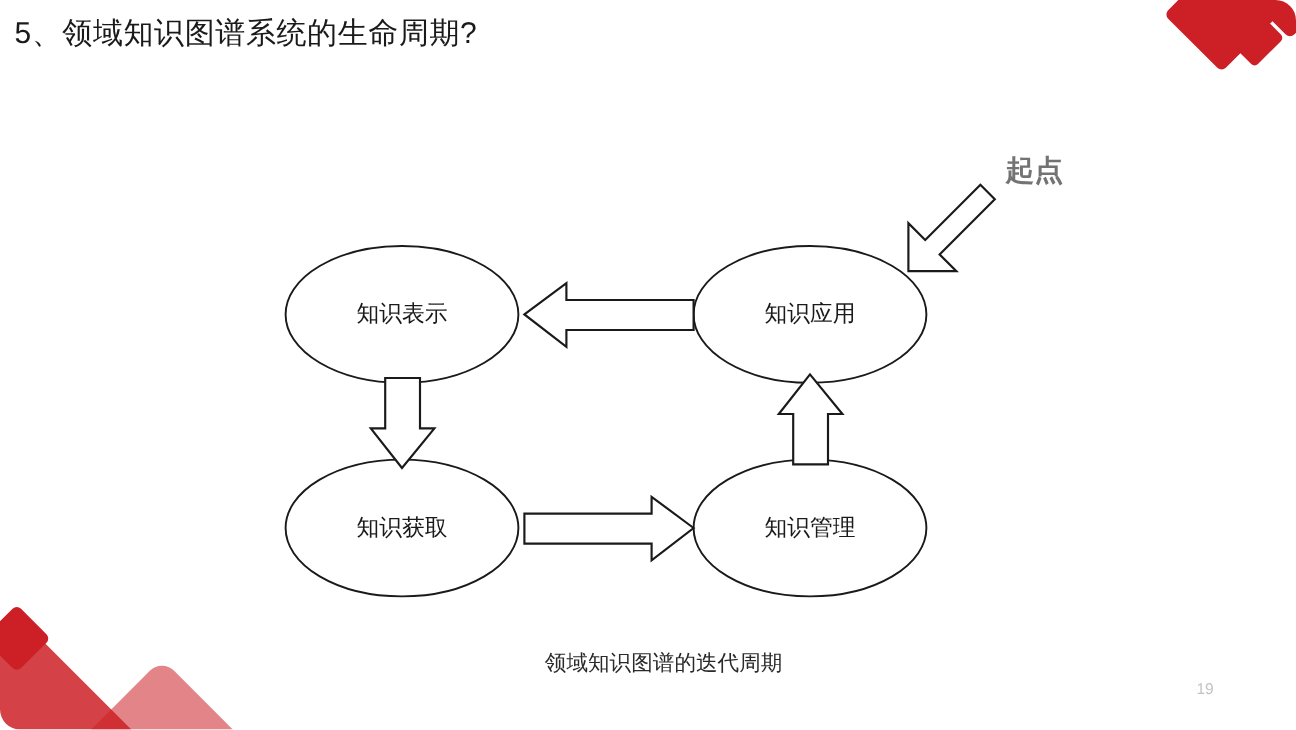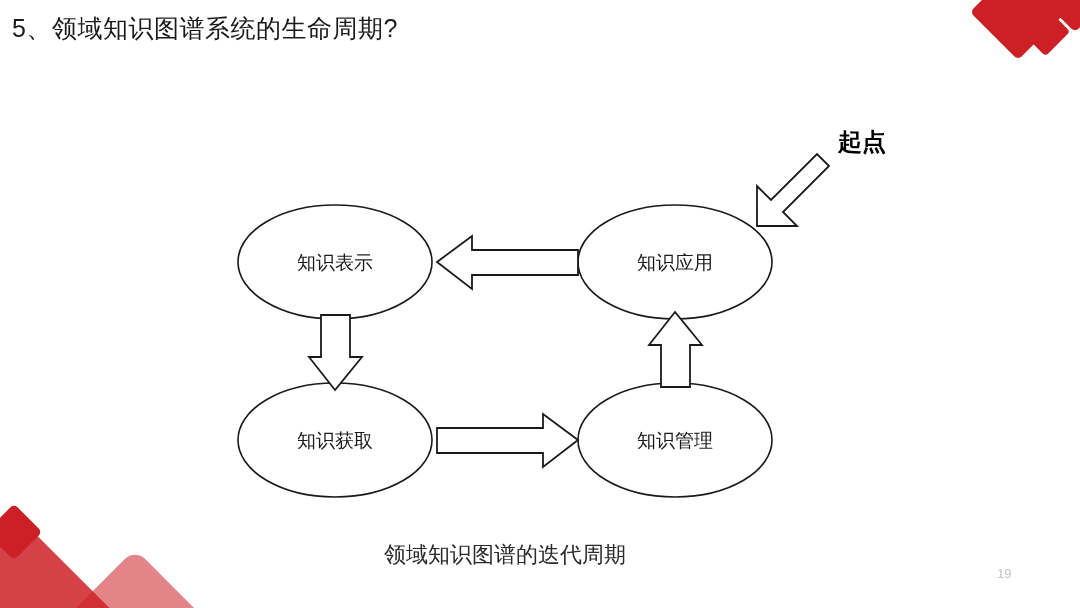--- a/index.html
+++ b/index.html
@@ -8,20 +8,21 @@
     padding: 0;
     background: #ffffff;
   }
   #slide {
     position: relative;
     width: 1080px;
     height: 608px;
     background: #ffffff;
     overflow: hidden;
     font-family: "Liberation Sans", "DejaVu Sans", sans-serif;
+    border-radius: 17px;
   }
 
   
   #slide-title {
     position: absolute;
     left: 12px;
     top: 11px;
     font-size: 25px;
     line-height: 34px;
     color: #1a1a1a;
@@ -85,33 +86,34 @@
     fill: #1a1a1a;
   }
 
   
   #start-label {
     position: absolute;
     left: 838px;
     top: 126px;
     font-size: 24px;
     font-weight: bold;
-    color: #000000;
+    color: #737373;
     white-space: nowrap;
   }
 
   
   #figure-caption {
     position: absolute;
     left: 0;
     top: 540px;
     width: 1010px;
     text-align: center;
-    font-size: 22px;
+    font-size: 18px;
     color: #2a2a2a;
+    padding-left: 48px;
   }
 
   
   #page-number {
     position: absolute;
     left: 978px;
     top: 566px;
     font-size: 13px;
     color: #c4c4c4;
     margin-left: 19px;

